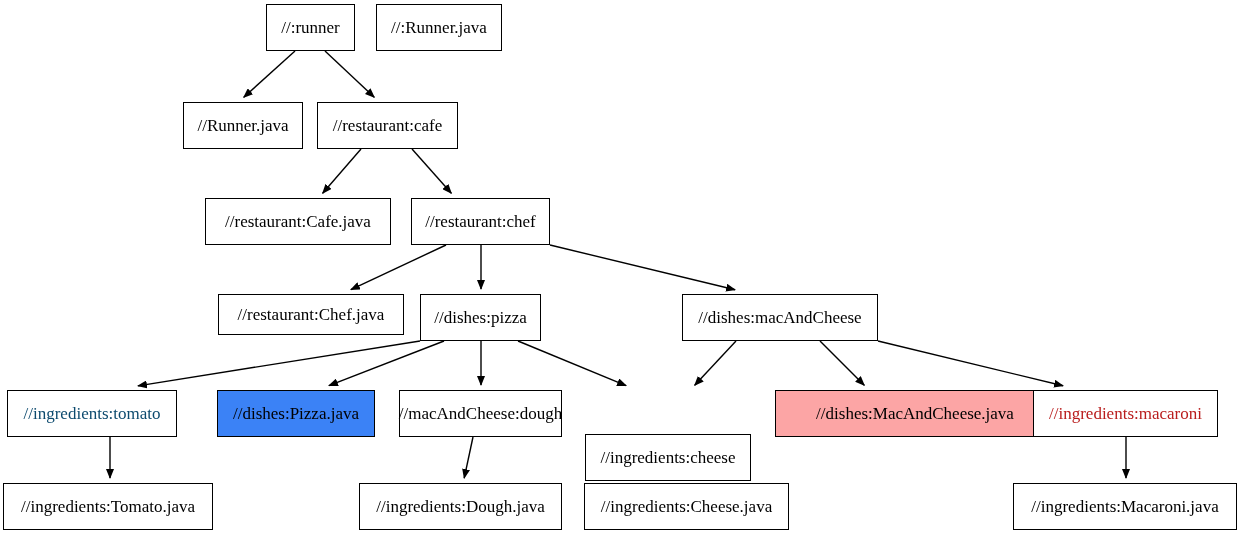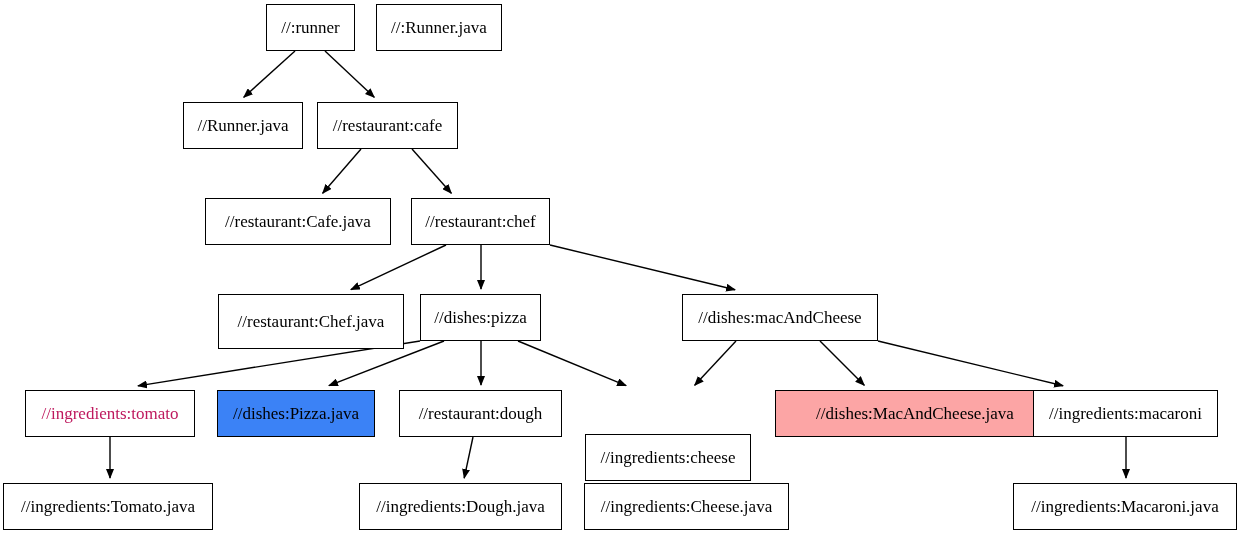--- a/index.html
+++ b/index.html
@@ -91,45 +91,45 @@
       </div>
       <div class="graph-node" style="left: 317px; top: 102px; width: 141px; height: 47px; border-color: rgb(0, 0, 0); background: rgb(255, 255, 255); color: rgb(0, 0, 0);">
         <span class="node-label">//restaurant:cafe</span>
       </div>
       <div class="graph-node" style="left: 205px; top: 198px; width: 186px; height: 47px; border-color: rgb(0, 0, 0); background: rgb(255, 255, 255); color: rgb(0, 0, 0);">
         <span class="node-label">//restaurant:Cafe.java</span>
       </div>
       <div class="graph-node" style="left: 411px; top: 198px; width: 139px; height: 47px; border-color: rgb(0, 0, 0); background: rgb(255, 255, 255); color: rgb(0, 0, 0);">
         <span class="node-label">//restaurant:chef</span>
       </div>
-      <div class="graph-node" style="left: 218px; top: 294px; width: 186px; height: 55px; border-color: rgb(0, 0, 0); background: rgb(255, 255, 255); color: rgb(0, 0, 0);">
+      <div class="graph-node" style="left: 218px; top: 294px; width: 186px; height: 41px; border-color: rgb(0, 0, 0); background: rgb(255, 255, 255); color: rgb(0, 0, 0);">
         <span class="node-label">//restaurant:Chef.java</span>
       </div>
       <div class="graph-node" style="left: 420px; top: 294px; width: 121px; height: 47px; border-color: rgb(0, 0, 0); background: rgb(255, 255, 255); color: rgb(0, 0, 0);">
         <span class="node-label">//dishes:pizza</span>
       </div>
       <div class="graph-node" style="left: 682px; top: 294px; width: 196px; height: 47px; border-color: rgb(0, 0, 0); background: rgb(255, 255, 255); color: rgb(0, 0, 0);">
         <span class="node-label">//dishes:macAndCheese</span>
       </div>
-      <div class="graph-node" style="left: 25px; top: 390px; width: 170px; height: 47px; border-color: rgb(0, 0, 0); background: rgb(255, 255, 255); color: #be185d;">
+      <div class="graph-node" style="left: 7px; top: 390px; width: 170px; height: 47px; border-color: rgb(0, 0, 0); background: rgb(255, 255, 255); color: #0c4a6e;">
         <span class="node-label">//ingredients:tomato</span>
       </div>
       <div class="graph-node" style="left: 217px; top: 390px; width: 158px; height: 47px; border-color: rgb(0, 0, 0); background: #3b82f6; color: rgb(0, 0, 0);">
         <span class="node-label">//dishes:Pizza.java</span>
       </div>
       <div class="graph-node" style="left: 399px; top: 390px; width: 163px; height: 47px; border-color: rgb(0, 0, 0); background: rgb(255, 255, 255); color: rgb(0, 0, 0);">
-        <span class="node-label">//restaurant:dough</span>
+        <span class="node-label">//macAndCheese:dough</span>
       </div>
       <div class="graph-node" style="left: 585px; top: 390px; width: 166px; height: 47px; border-color: rgb(0, 0, 0); background: rgb(255, 255, 255); color: rgb(0, 0, 0); margin-top: 44px;">
         <span class="node-label">//ingredients:cheese</span>
       </div>
       <div class="graph-node" style="left: 775px; top: 390px; width: 280px; height: 47px; border-color: rgb(0, 0, 0); background: #fca5a5; color: rgb(0, 0, 0);">
         <span class="node-label">//dishes:MacAndCheese.java</span>
       </div>
-      <div class="graph-node" style="left: 1033px; top: 390px; width: 185px; height: 47px; border-color: rgb(0, 0, 0); background: rgb(255, 255, 255); color: #000000;">
+      <div class="graph-node" style="left: 1033px; top: 390px; width: 185px; height: 47px; border-color: rgb(0, 0, 0); background: rgb(255, 255, 255); color: #b91c1c;">
         <span class="node-label">//ingredients:macaroni</span>
       </div>
       <div class="graph-node" style="left: 3px; top: 483px; width: 210px; height: 47px; border-color: rgb(0, 0, 0); background: rgb(255, 255, 255); color: rgb(0, 0, 0);">
         <span class="node-label">//ingredients:Tomato.java</span>
       </div>
       <div class="graph-node" style="left: 359px; top: 483px; width: 203px; height: 47px; border-color: rgb(0, 0, 0); background: rgb(255, 255, 255); color: rgb(0, 0, 0);">
         <span class="node-label">//ingredients:Dough.java</span>
       </div>
       <div class="graph-node" style="left: 584px; top: 483px; width: 205px; height: 47px; border-color: rgb(0, 0, 0); background: rgb(255, 255, 255); color: rgb(0, 0, 0);">
         <span class="node-label">//ingredients:Cheese.java</span>

